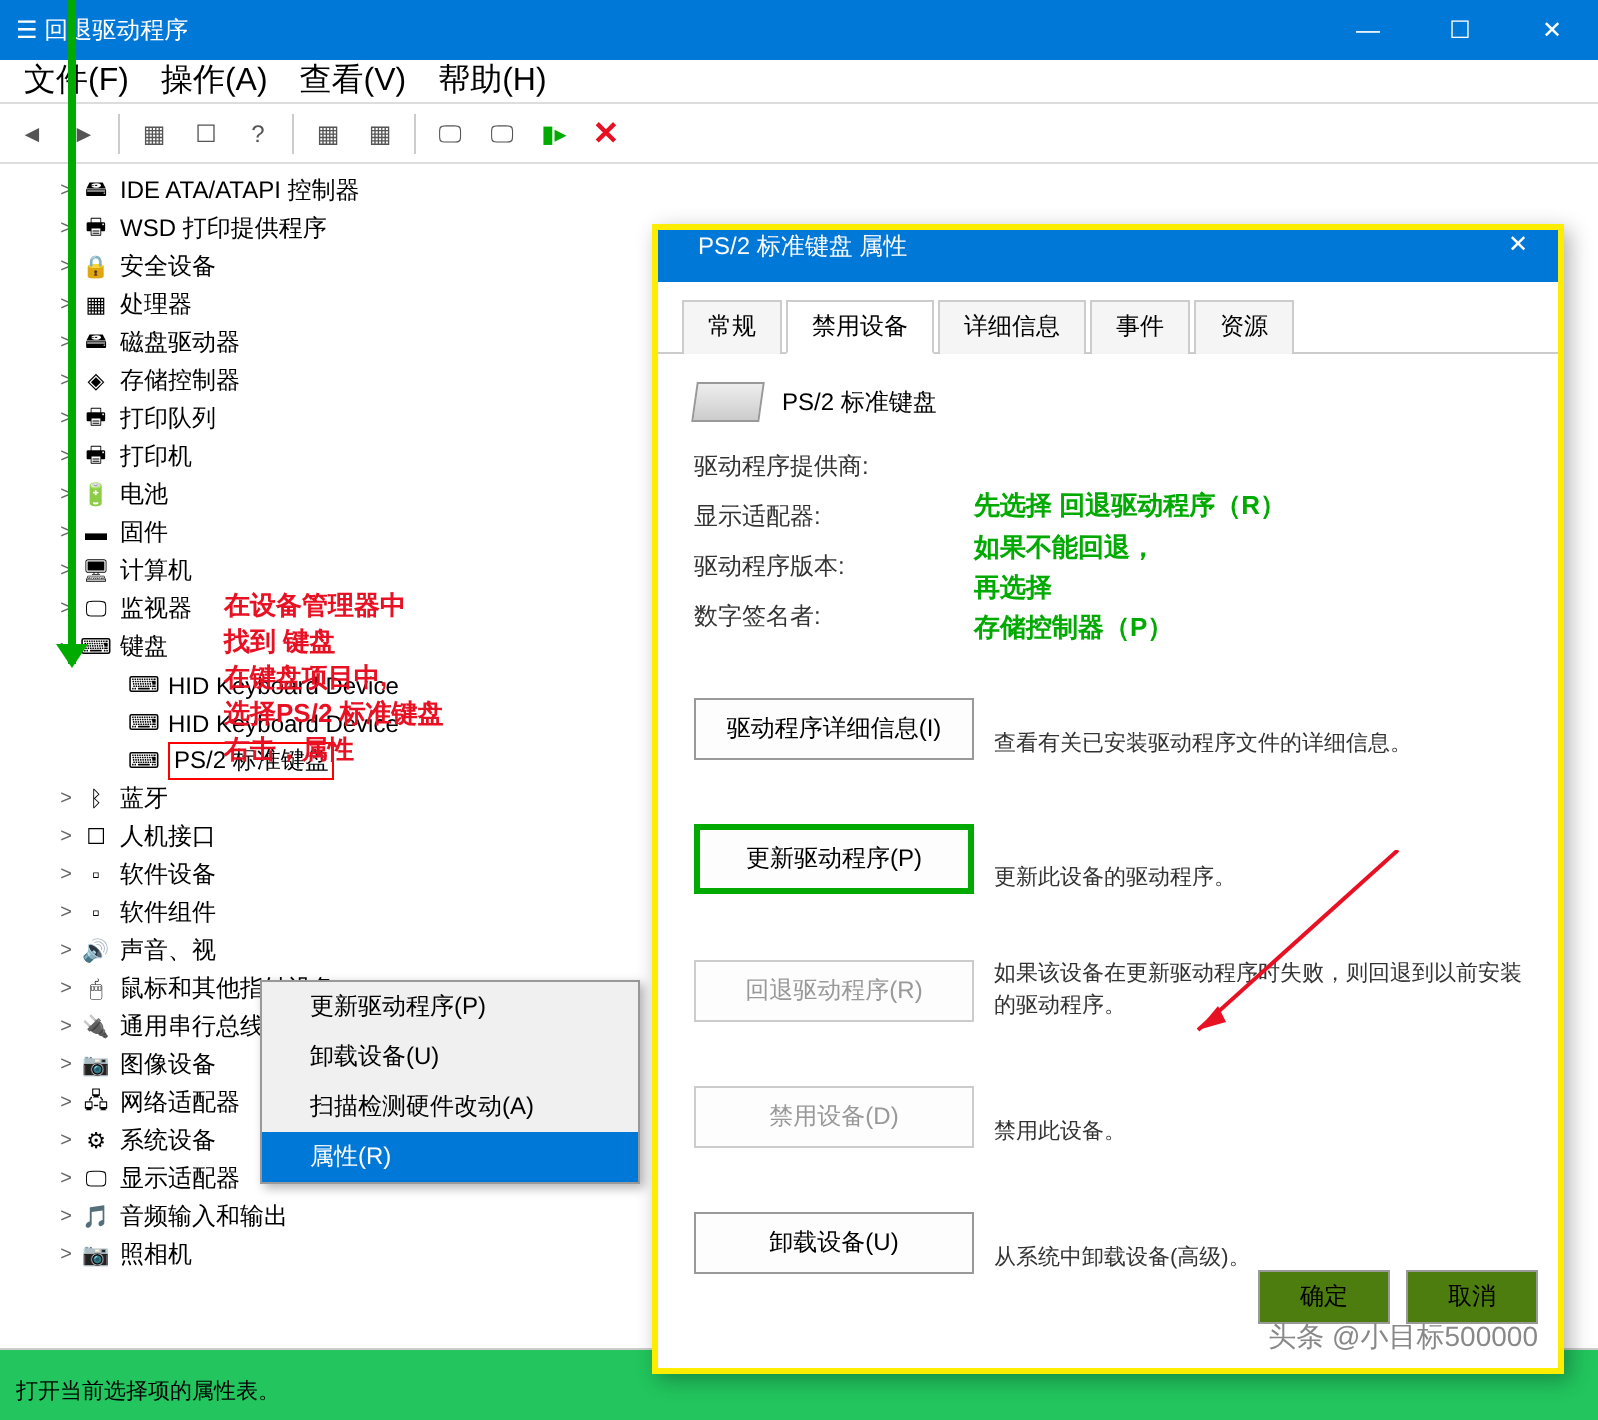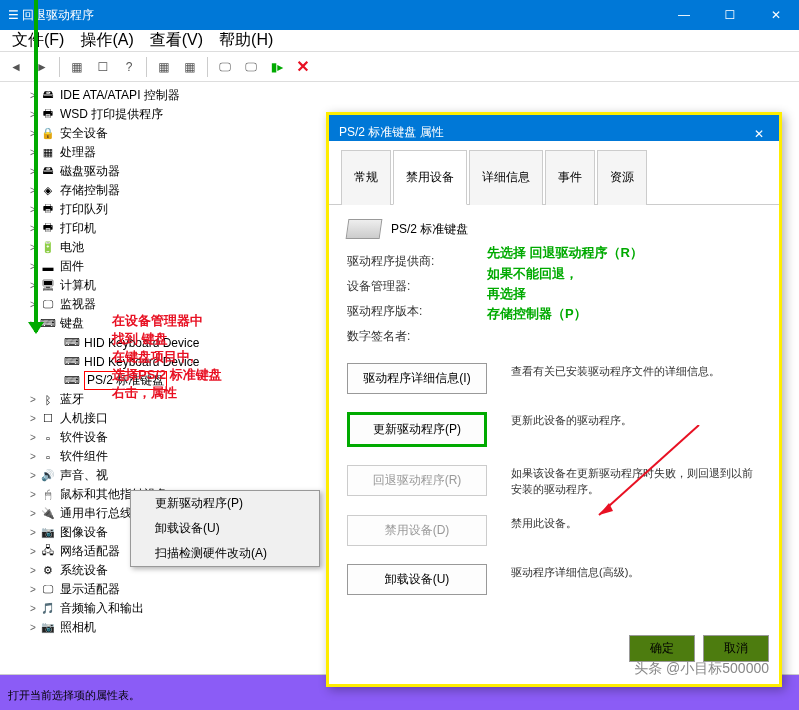--- a/index.html
+++ b/index.html
@@ -19,44 +19,44 @@
 .tree .tw{width:14px;text-align:center;color:#666;font-size:10px}
 .tree .ic{width:16px;height:16px;margin-right:4px;display:inline-flex;align-items:center;justify-content:center;font-size:11px}
 .tree .lbl{font-size:12px}
 .tree .ind1{padding-left:20px}
 .tree .ind2{padding-left:44px}
 .tree .boxed{border:1px solid red;padding:0 2px}
 .ctxmenu{position:absolute;left:130px;top:408px;background:#f0f0f0;border:1px solid #999;box-shadow:2px 2px 5px rgba(0,0,0,.3);width:190px;z-index:5}
 .ctxmenu .ci{padding:4px 12px 4px 24px;font-size:12px}
 .ctxmenu .csel{background:#0078d7;color:#fff}
 .redtxt{color:#e81123;font-weight:bold;font-size:13px;line-height:18px}
-.anno1{position:absolute;left:112px;top:230px;z-index:3}
+.anno1{position:absolute;left:112px;top:212px;z-index:3}
 .greenarrow{position:absolute;left:34px;top:0;width:4px;height:332px;background:#0a0;z-index:4}
 .greenarrow:after{content:"";position:absolute;bottom:-10px;left:-6px;border:8px solid transparent;border-top:12px solid #0a0}
 .dialog{position:absolute;left:326px;top:112px;width:456px;height:575px;border:3px solid #ffed00;background:#fff;z-index:10;box-shadow:3px 3px 10px rgba(0,0,0,.3)}
-.dlgtitle{height:26px;background:#0078d7;color:#fff;display:flex;align-items:flex-end;padding-left:10px;font-size:12px}
+.dlgtitle{height:26px;background:#0078d7;color:#fff;display:flex;align-items:flex-start;padding-left:20px;font-size:12px}
 .dlgtitle .dx{margin-left:auto;width:40px;text-align:center}
 .tabs{display:flex;padding:8px 12px 0 12px;gap:2px;border-bottom:1px solid #ccc}
-.tabs .tab{padding:18px 12px;border:1px solid #ccc;border-bottom:none;background:#f5f5f5;font-size:12px;position:relative;top:1px}
+.tabs .tab{padding:4px 12px;border:1px solid #ccc;border-bottom:none;background:#f5f5f5;font-size:12px;position:relative;top:1px}
 .tabs .tab.act{background:#fff;border-bottom:1px solid #fff}
 .dlgbody{padding:14px 18px}
 .devhdr{display:flex;align-items:center;gap:10px;margin-bottom:14px}
 .devhdr .kbic{width:34px;height:20px;background:linear-gradient(#eee,#ccc);border:1px solid #999;transform:skewX(-8deg)}
 .prow{display:flex;margin:8px 0;font-size:12px}
 .prow .pl{width:110px;color:#333}
-.btnrow{display:flex;align-items:flex-start;margin:18px 0;gap:24px}
+.btnrow{display:flex;align-items:flex-end;margin:32px 0;gap:10px}
 .dbtn{border:1px solid #999;background:#fdfdfd;padding:6px 10px;font-size:12px;width:140px;text-align:center}
 .dbtn.dis{color:#999;border-color:#ccc}
 .dbtn.grn{border:3px solid #0a0}
 .bdesc{flex:1;font-size:11px;color:#333;line-height:16px}
 .anno2{color:#0a0;font-weight:bold;font-size:13px;line-height:20px;position:absolute;left:158px;top:128px}
 .redline{position:absolute;left:260px;top:310px;z-index:11}
 .footer{position:absolute;bottom:22px;right:10px;display:flex;gap:8px}
 .footer .fbtn{border:1px solid #999;background:#4d7c0f;padding:4px 20px;font-size:12px}
-.status{position:absolute;bottom:0;left:0;right:0;height:36px;border-top:1px solid #ccc;padding:13px 8px;font-size:11px;background:#8b5cf6}
+.status{position:absolute;bottom:0;left:0;right:0;height:36px;border-top:1px solid #ccc;padding:13px 8px;font-size:11px;background:#22c55e}
 .water{position:absolute;right:30px;bottom:32px;color:#888;font-size:14px;z-index:20}
 </style>
 </head>
 <body>
 
 <div class="greenarrow"></div>
 
 <div class="titlebar">
   <span>☰</span>&nbsp;
   <span class="title">回退驱动程序</span>
@@ -243,20 +243,21 @@
     <div class="redtxt">找到    键盘</div>
     <div class="redtxt">在键盘项目中,</div>
     <div class="redtxt">选择PS/2 标准键盘</div>
     <div class="redtxt">右击，属性</div>
   </div>
 
   <div class="ctxmenu" id="ctxmenu">
       <div class="ci">更新驱动程序(P)</div>
       <div class="ci">卸载设备(U)</div>
       <div class="ci">扫描检测硬件改动(A)</div>
+      <div class="ci csel">属性(R)</div>
     </div>
 </div>
 
 <div class="dialog">
   <div class="dlgtitle">
     <span>PS/2 标准键盘 属性</span>
     <span class="dx">✕</span>
   </div>
   <div class="tabs" id="dlgtabs">
       <div class="tab">常规</div>
@@ -267,21 +268,21 @@
     </div>
   <div class="dlgbody">
     <div class="devhdr">
       <div class="kbic"></div>
       <span>PS/2 标准键盘</span>
     </div>
     <div class="prow">
         <span class="pl">驱动程序提供商:</span>
       </div>
     <div class="prow">
-        <span class="pl">设备管理器:</span>
+        <span class="pl">显示适配器:</span>
       </div>
     <div class="prow">
         <span class="pl">驱动程序版本:</span>
       </div>
     <div class="prow">
         <span class="pl">数字签名者:</span>
       </div>
 
     <div class="anno2">
       <div>先选择  回退驱动程序（R）</div>
@@ -301,21 +302,21 @@
     <div class="btnrow">
       <button class="dbtn dis">回退驱动程序(R)</button>
       <div class="bdesc">如果该设备在更新驱动程序时失败，则回退到以前安装的驱动程序。</div>
     </div>
     <div class="btnrow">
       <button class="dbtn dis">禁用设备(D)</button>
       <div class="bdesc">禁用此设备。</div>
     </div>
     <div class="btnrow">
       <button class="dbtn">卸载设备(U)</button>
-      <div class="bdesc">驱动程序详细信息(高级)。</div>
+      <div class="bdesc">从系统中卸载设备(高级)。</div>
     </div>
   </div>
 
   <svg class="redline" width="120" height="100">
     <line x1="110" y1="0" x2="10" y2="90" stroke="#e81123" stroke-width="2"></line>
     <polygon points="10,90 20,78 24,86" fill="#e81123"></polygon>
   </svg>
 
   <div class="footer">
     <button class="fbtn">确定</button>

